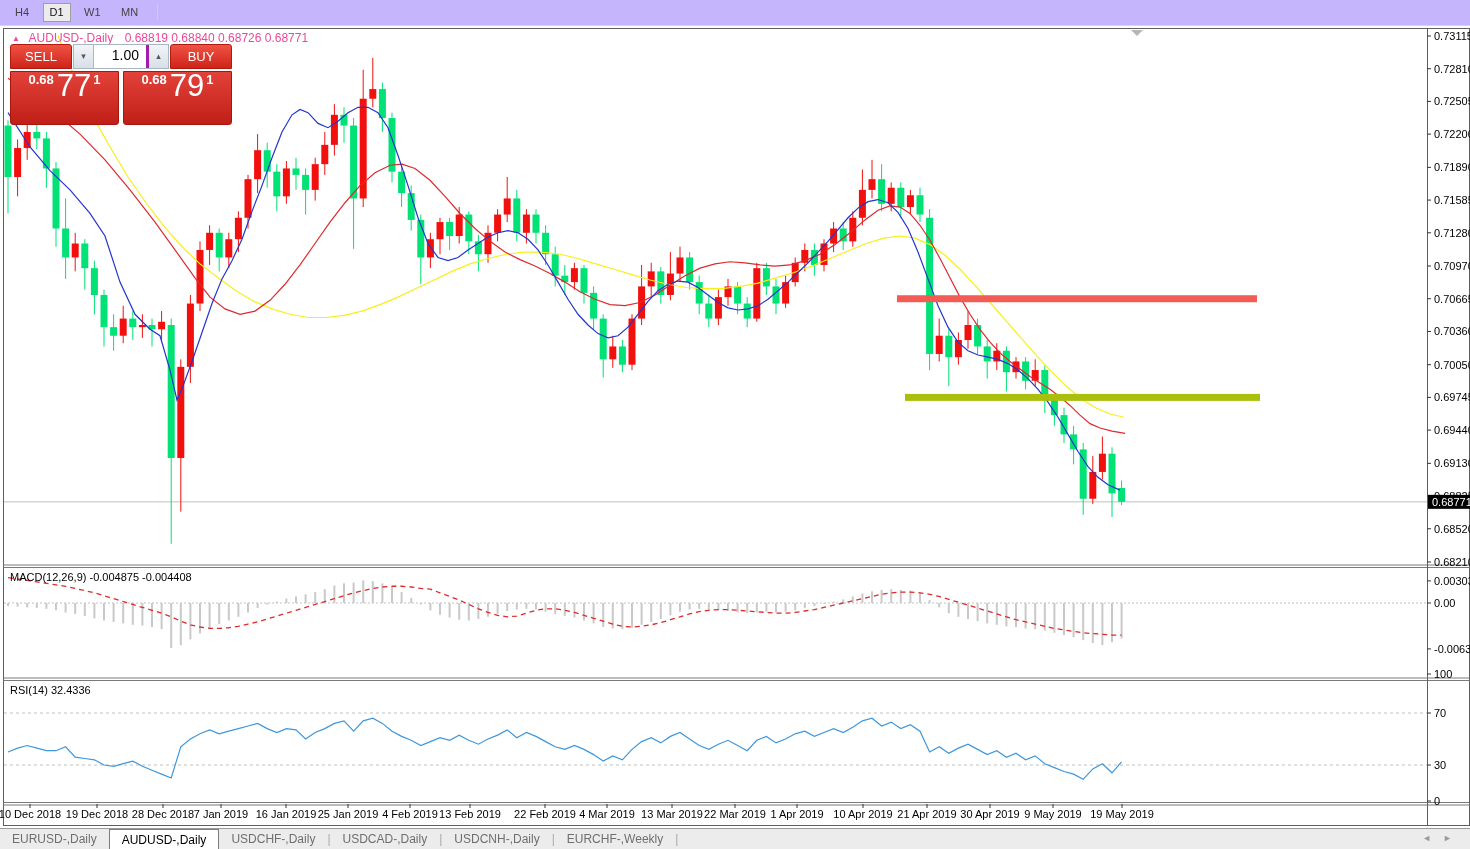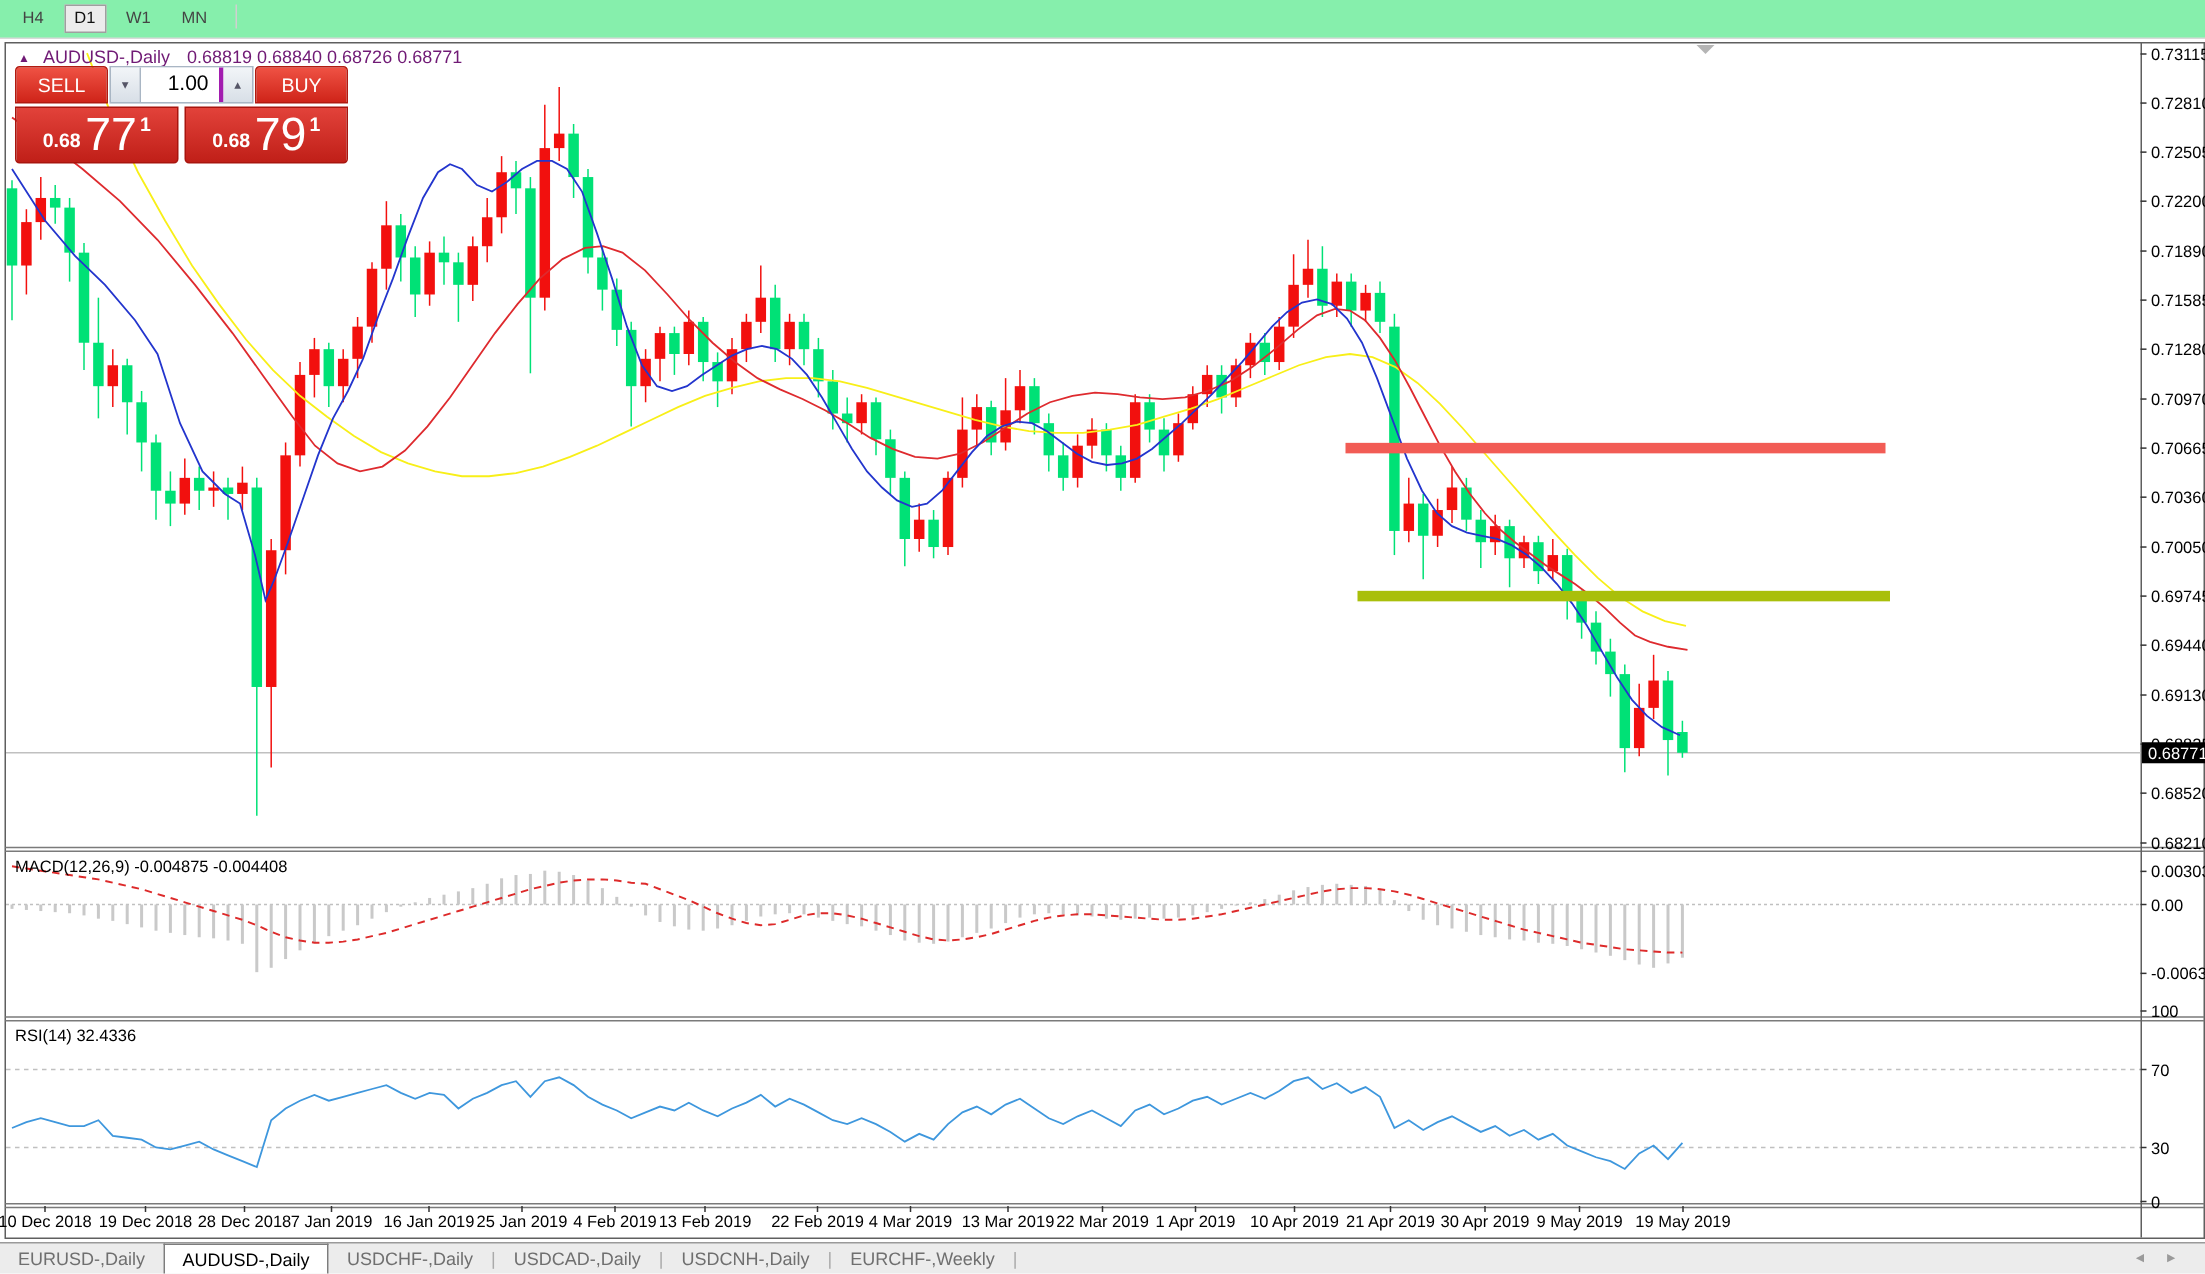--- a/index.html
+++ b/index.html
@@ -1,48 +1,48 @@
 <!DOCTYPE html>
 <html><head>
 <meta charset="utf-8">
 <style>
   * { margin:0; padding:0; box-sizing:border-box; }
   html,body { width:1470px; height:849px; overflow:hidden; background:#ffffff;
               font-family:"Liberation Sans", sans-serif; }
   
   #toolbar { position:absolute; left:0; top:0; width:1470px; height:26px;
-             background:#86efac; border-bottom:1px solid #d9d9d9; }
+             background:#c4b5fd; border-bottom:1px solid #d9d9d9; }
   .tf-btn { display:inline-block; margin:3px 1px 0 1px; padding:2px 6px 3px 6px;
             font-size:11px; color:#444; border:1px solid transparent; cursor:default; }
   .tf-btn:first-child { margin-left:8px; }
   .tf-btn.active { background:#ececec; border:1px solid #9f9f9f; color:#111; }
   #tb-sep { display:inline-block; width:1px; height:16px; background:#d0d0d0;
             vertical-align:middle; margin-left:6px; }
   
-  #chart-title { position:absolute; left:12px; top:31px; font-size:12px; color:#701a75;
+  #chart-title { position:absolute; left:12px; top:31px; font-size:12px; color:#ec4899;
                  z-index:5; white-space:nowrap; }
   #chart-title .tri { font-size:8px; vertical-align:1px; margin-right:6px; }
   #chart-title .ohlc { margin-left:8px; }
   
   #trade-panel { position:absolute; left:10px; top:44px; width:222px; z-index:6; }
   #tp-row1 { display:flex; height:25px; }
   .tp-btn { width:62px; color:#fff; font-size:13px; text-align:center; line-height:24px;
             background:linear-gradient(#ef5244,#cf2419); border:1px solid #b21a10;
             border-radius:3px 3px 0 0; }
   #tp-spin { flex:1; display:flex; background:#e7ebf0; border:1px solid #a9b6c4;
              margin:0 1px; }
   .spin-btn { width:19px; background:linear-gradient(#f2f5f8,#d8dfe7); color:#556;
               font-size:9px; text-align:center; line-height:23px; border:0; }
   #tp-vol { flex:1; background:#fff; border-left:1px solid #a9b6c4;
             border-right:3px solid #a21caf; font-size:14px; color:#000;
             text-align:right; padding:2px 7px 0 0; }
   #tp-row2 { display:flex; margin-top:2px; }
-  .tp-tile { flex:1; height:38px; color:#fff; background:linear-gradient(#e2423a,#c01f18);
+  .tp-tile { flex:1; height:54px; color:#fff; background:linear-gradient(#e2423a,#c01f18);
              border:1px solid #a8150e; border-radius:0 0 3px 3px;
-             display:flex; align-items:flex-end; justify-content:center;
+             display:flex; align-items:flex-start; justify-content:center;
              padding-bottom:4px; }
   .tp-tile + .tp-tile { margin-left:4px; }
   .tile-small { font-size:13px; font-weight:bold; margin:0 3px 3px 0; }
   .tile-big { font-size:31px; font-weight:normal; line-height:28px; }
   .tile-sup { font-size:13px; font-weight:bold; margin:0 0 14px 2px; }
   
   #tabbar { position:absolute; left:0; top:828px; width:1470px; height:21px;
             background:#ececec; border-top:1px solid #9a9a9a; font-size:12px;
             display:flex; align-items:center; }
   .tab { color:#6f6f6f; padding:2px 12px; }

